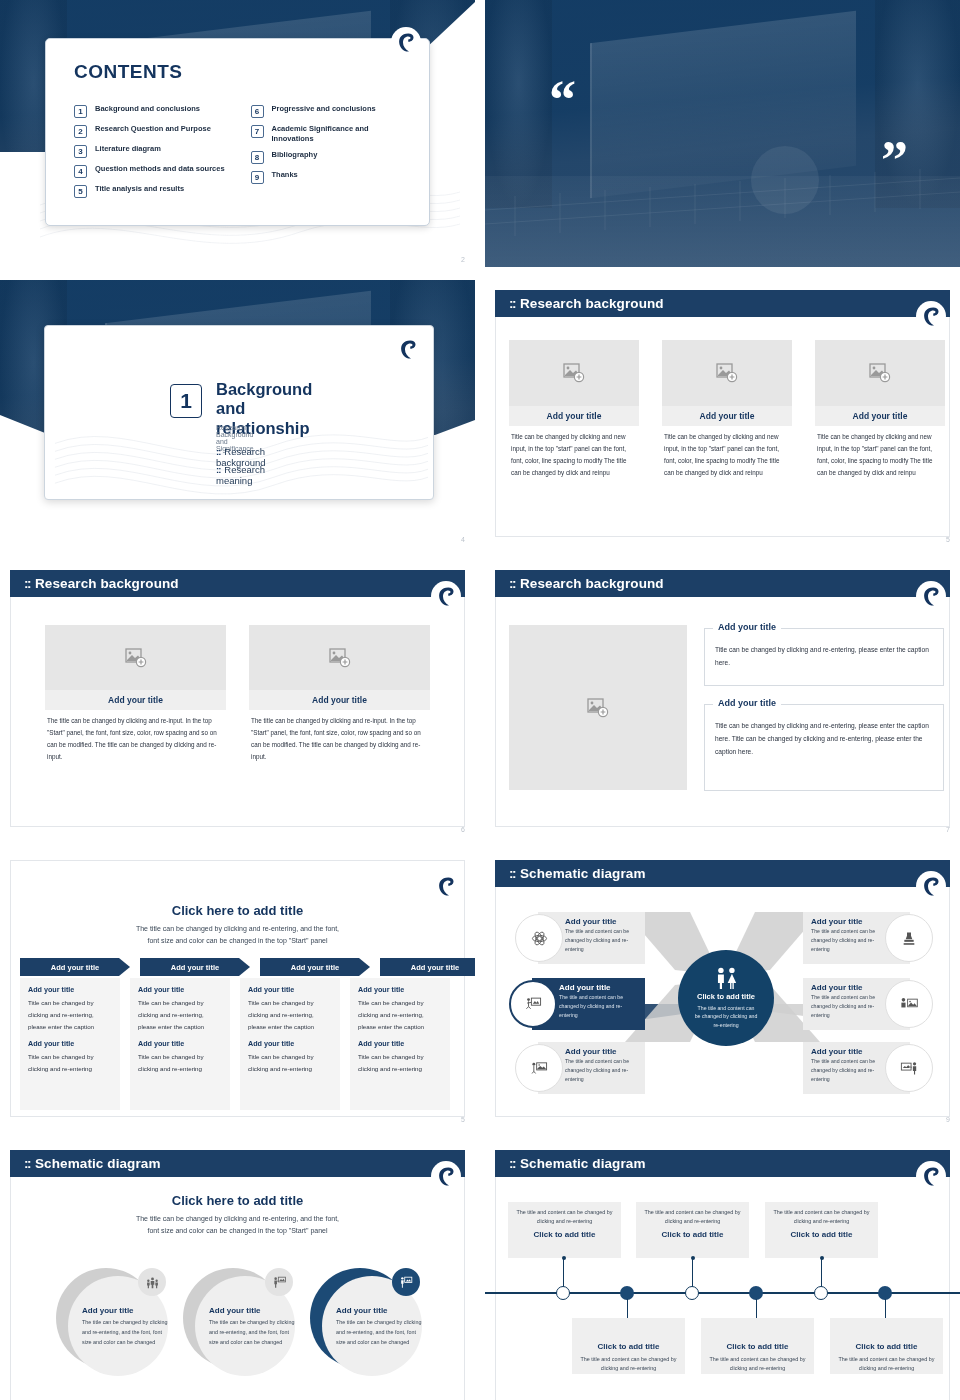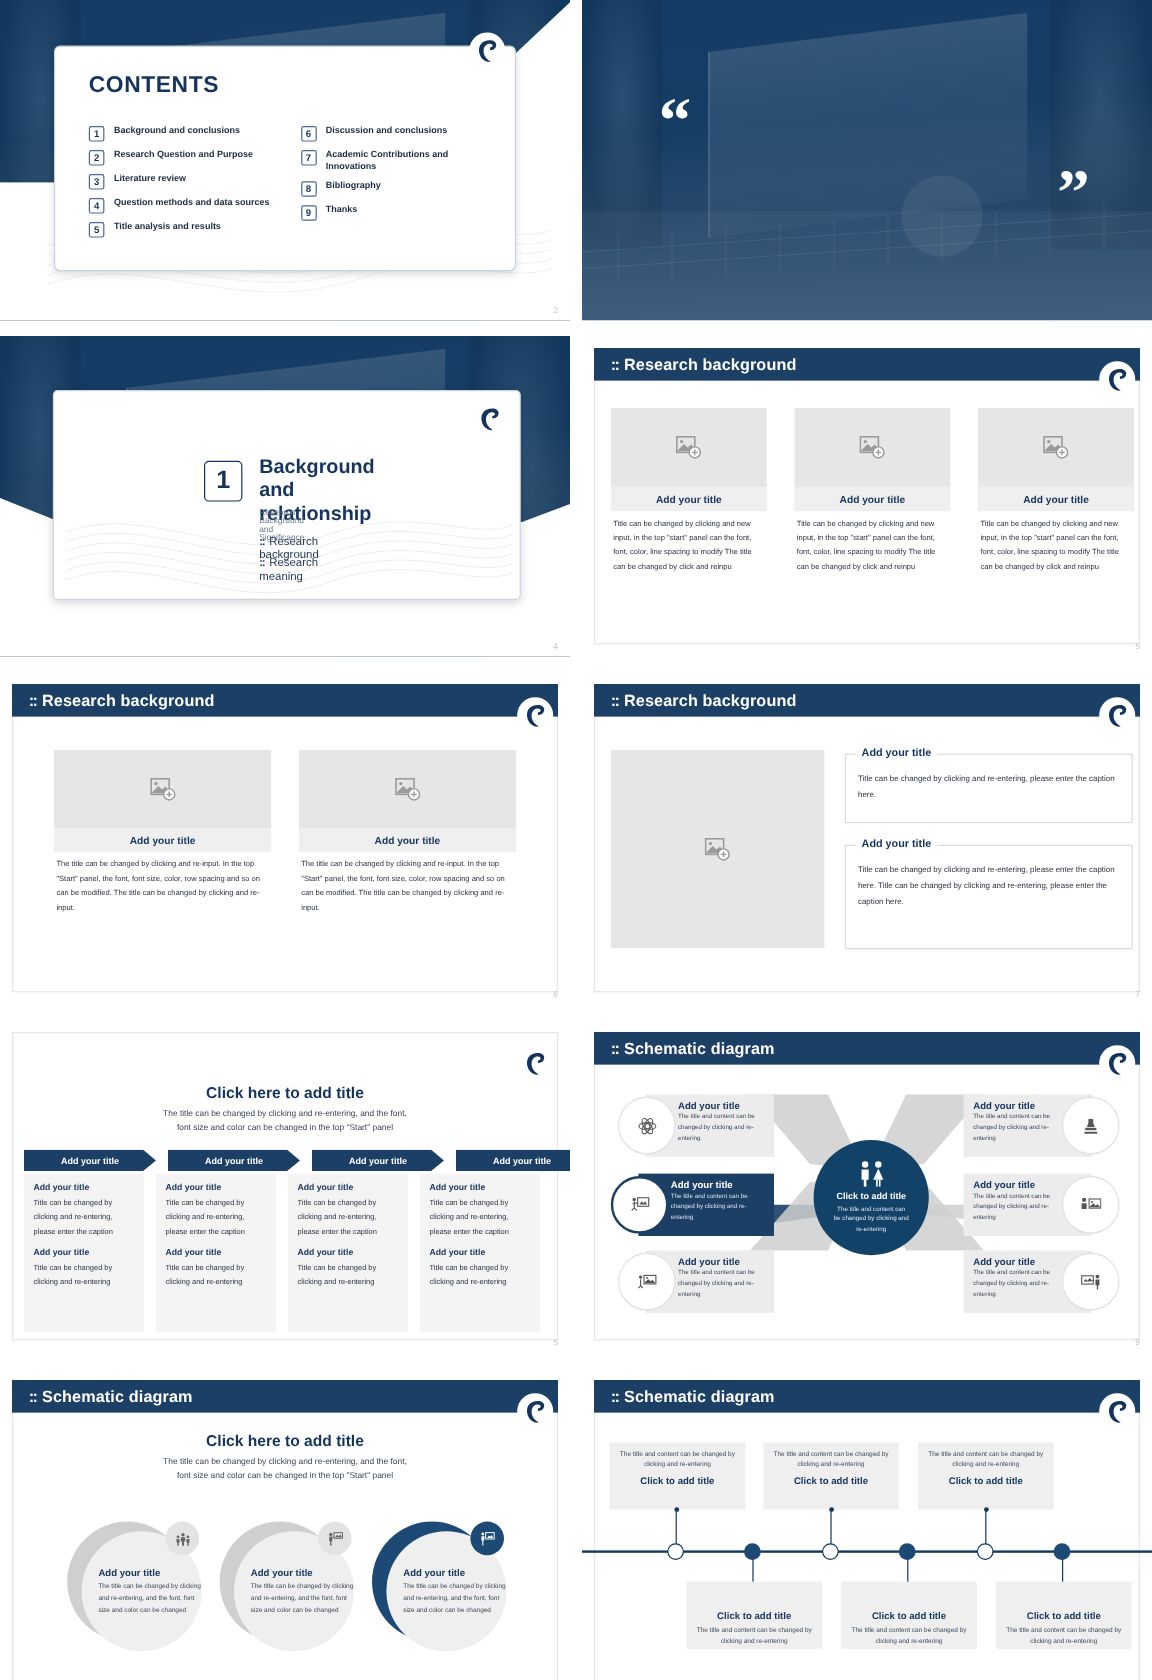--- a/index.html
+++ b/index.html
@@ -266,39 +266,39 @@
           <div class="toc-item">
             <div class="toc-num">1</div>
             <div class="toc-label">Background and conclusions</div>
           </div>
           <div class="toc-item">
             <div class="toc-num">2</div>
             <div class="toc-label">Research Question and Purpose</div>
           </div>
           <div class="toc-item">
             <div class="toc-num">3</div>
-            <div class="toc-label">Literature review</div>
+            <div class="toc-label">Literature diagram</div>
           </div>
           <div class="toc-item">
             <div class="toc-num">4</div>
             <div class="toc-label">Question methods and data sources</div>
           </div>
           <div class="toc-item">
             <div class="toc-num">5</div>
             <div class="toc-label">Title analysis and results</div>
           </div>
         </div>
         <div class="s1-col">
           <div class="toc-item">
             <div class="toc-num">6</div>
-            <div class="toc-label">Discussion and conclusions</div>
+            <div class="toc-label">Progressive and conclusions</div>
           </div>
           <div class="toc-item">
             <div class="toc-num">7</div>
-            <div class="toc-label">Academic Contributions and Innovations</div>
+            <div class="toc-label">Academic Significance and Innovations</div>
           </div>
           <div class="toc-item">
             <div class="toc-num">8</div>
             <div class="toc-label">Bibliography</div>
           </div>
           <div class="toc-item">
             <div class="toc-num">9</div>
             <div class="toc-label">Thanks</div>
           </div>
         </div>

